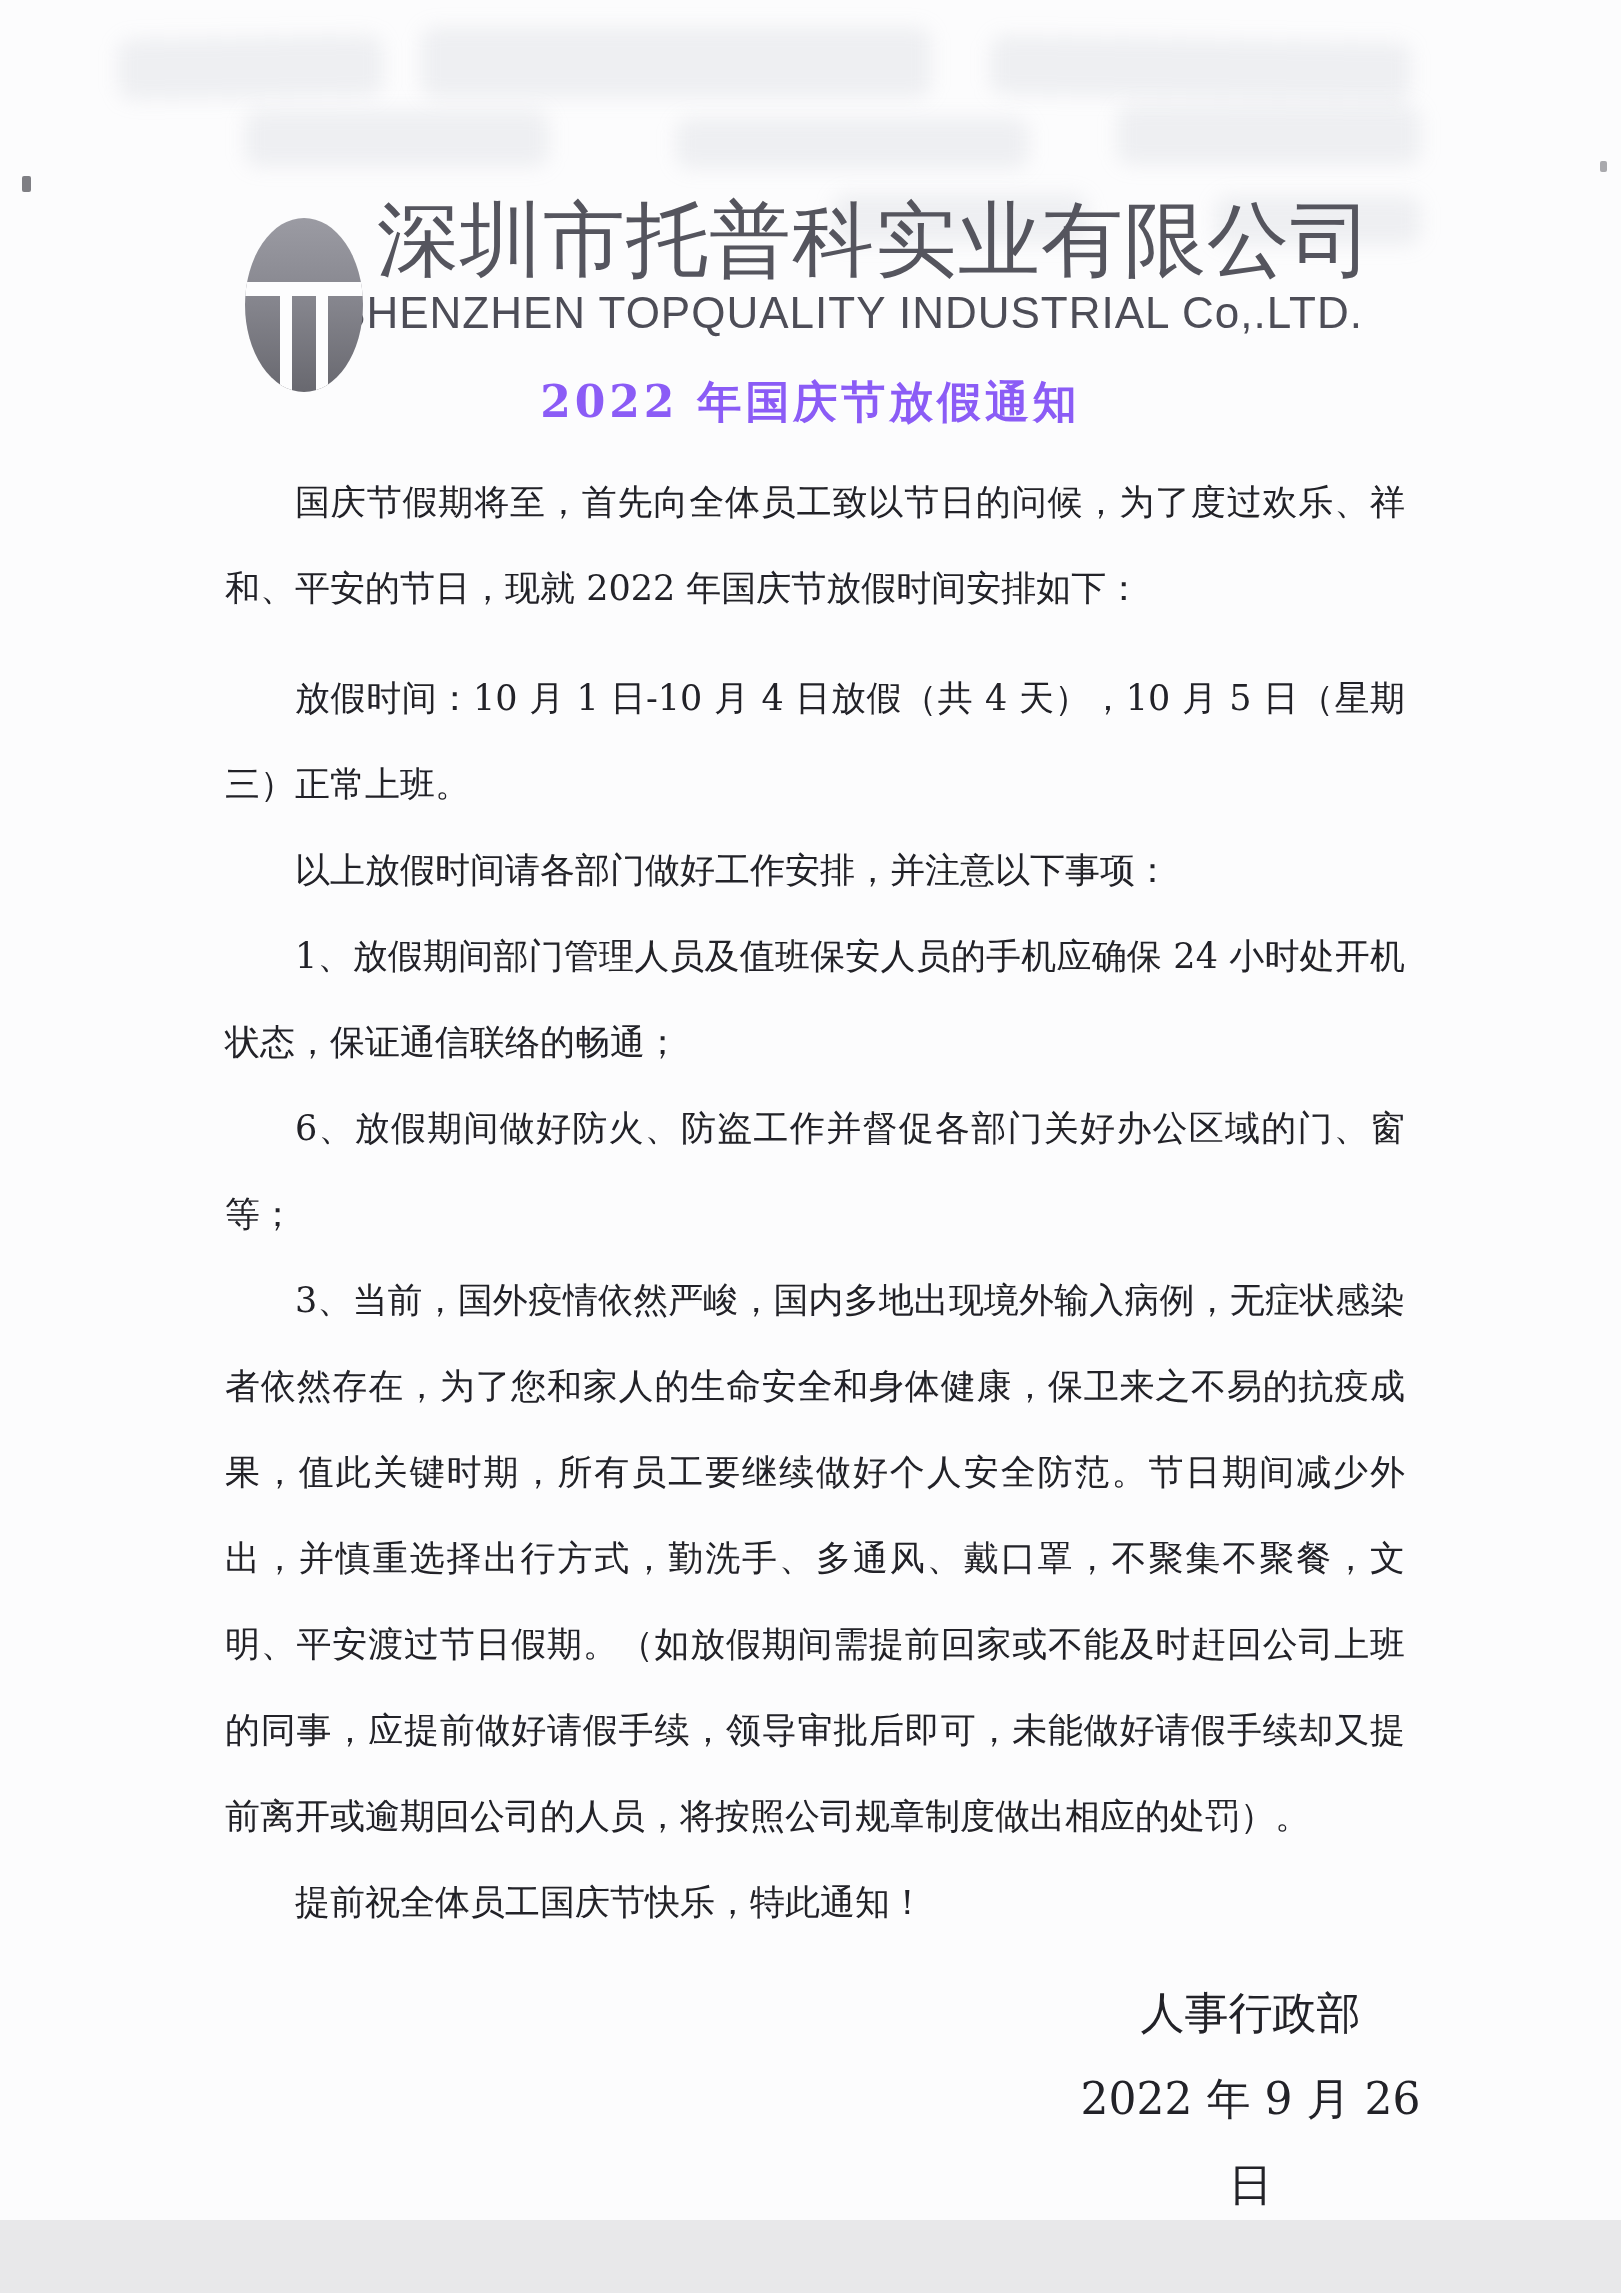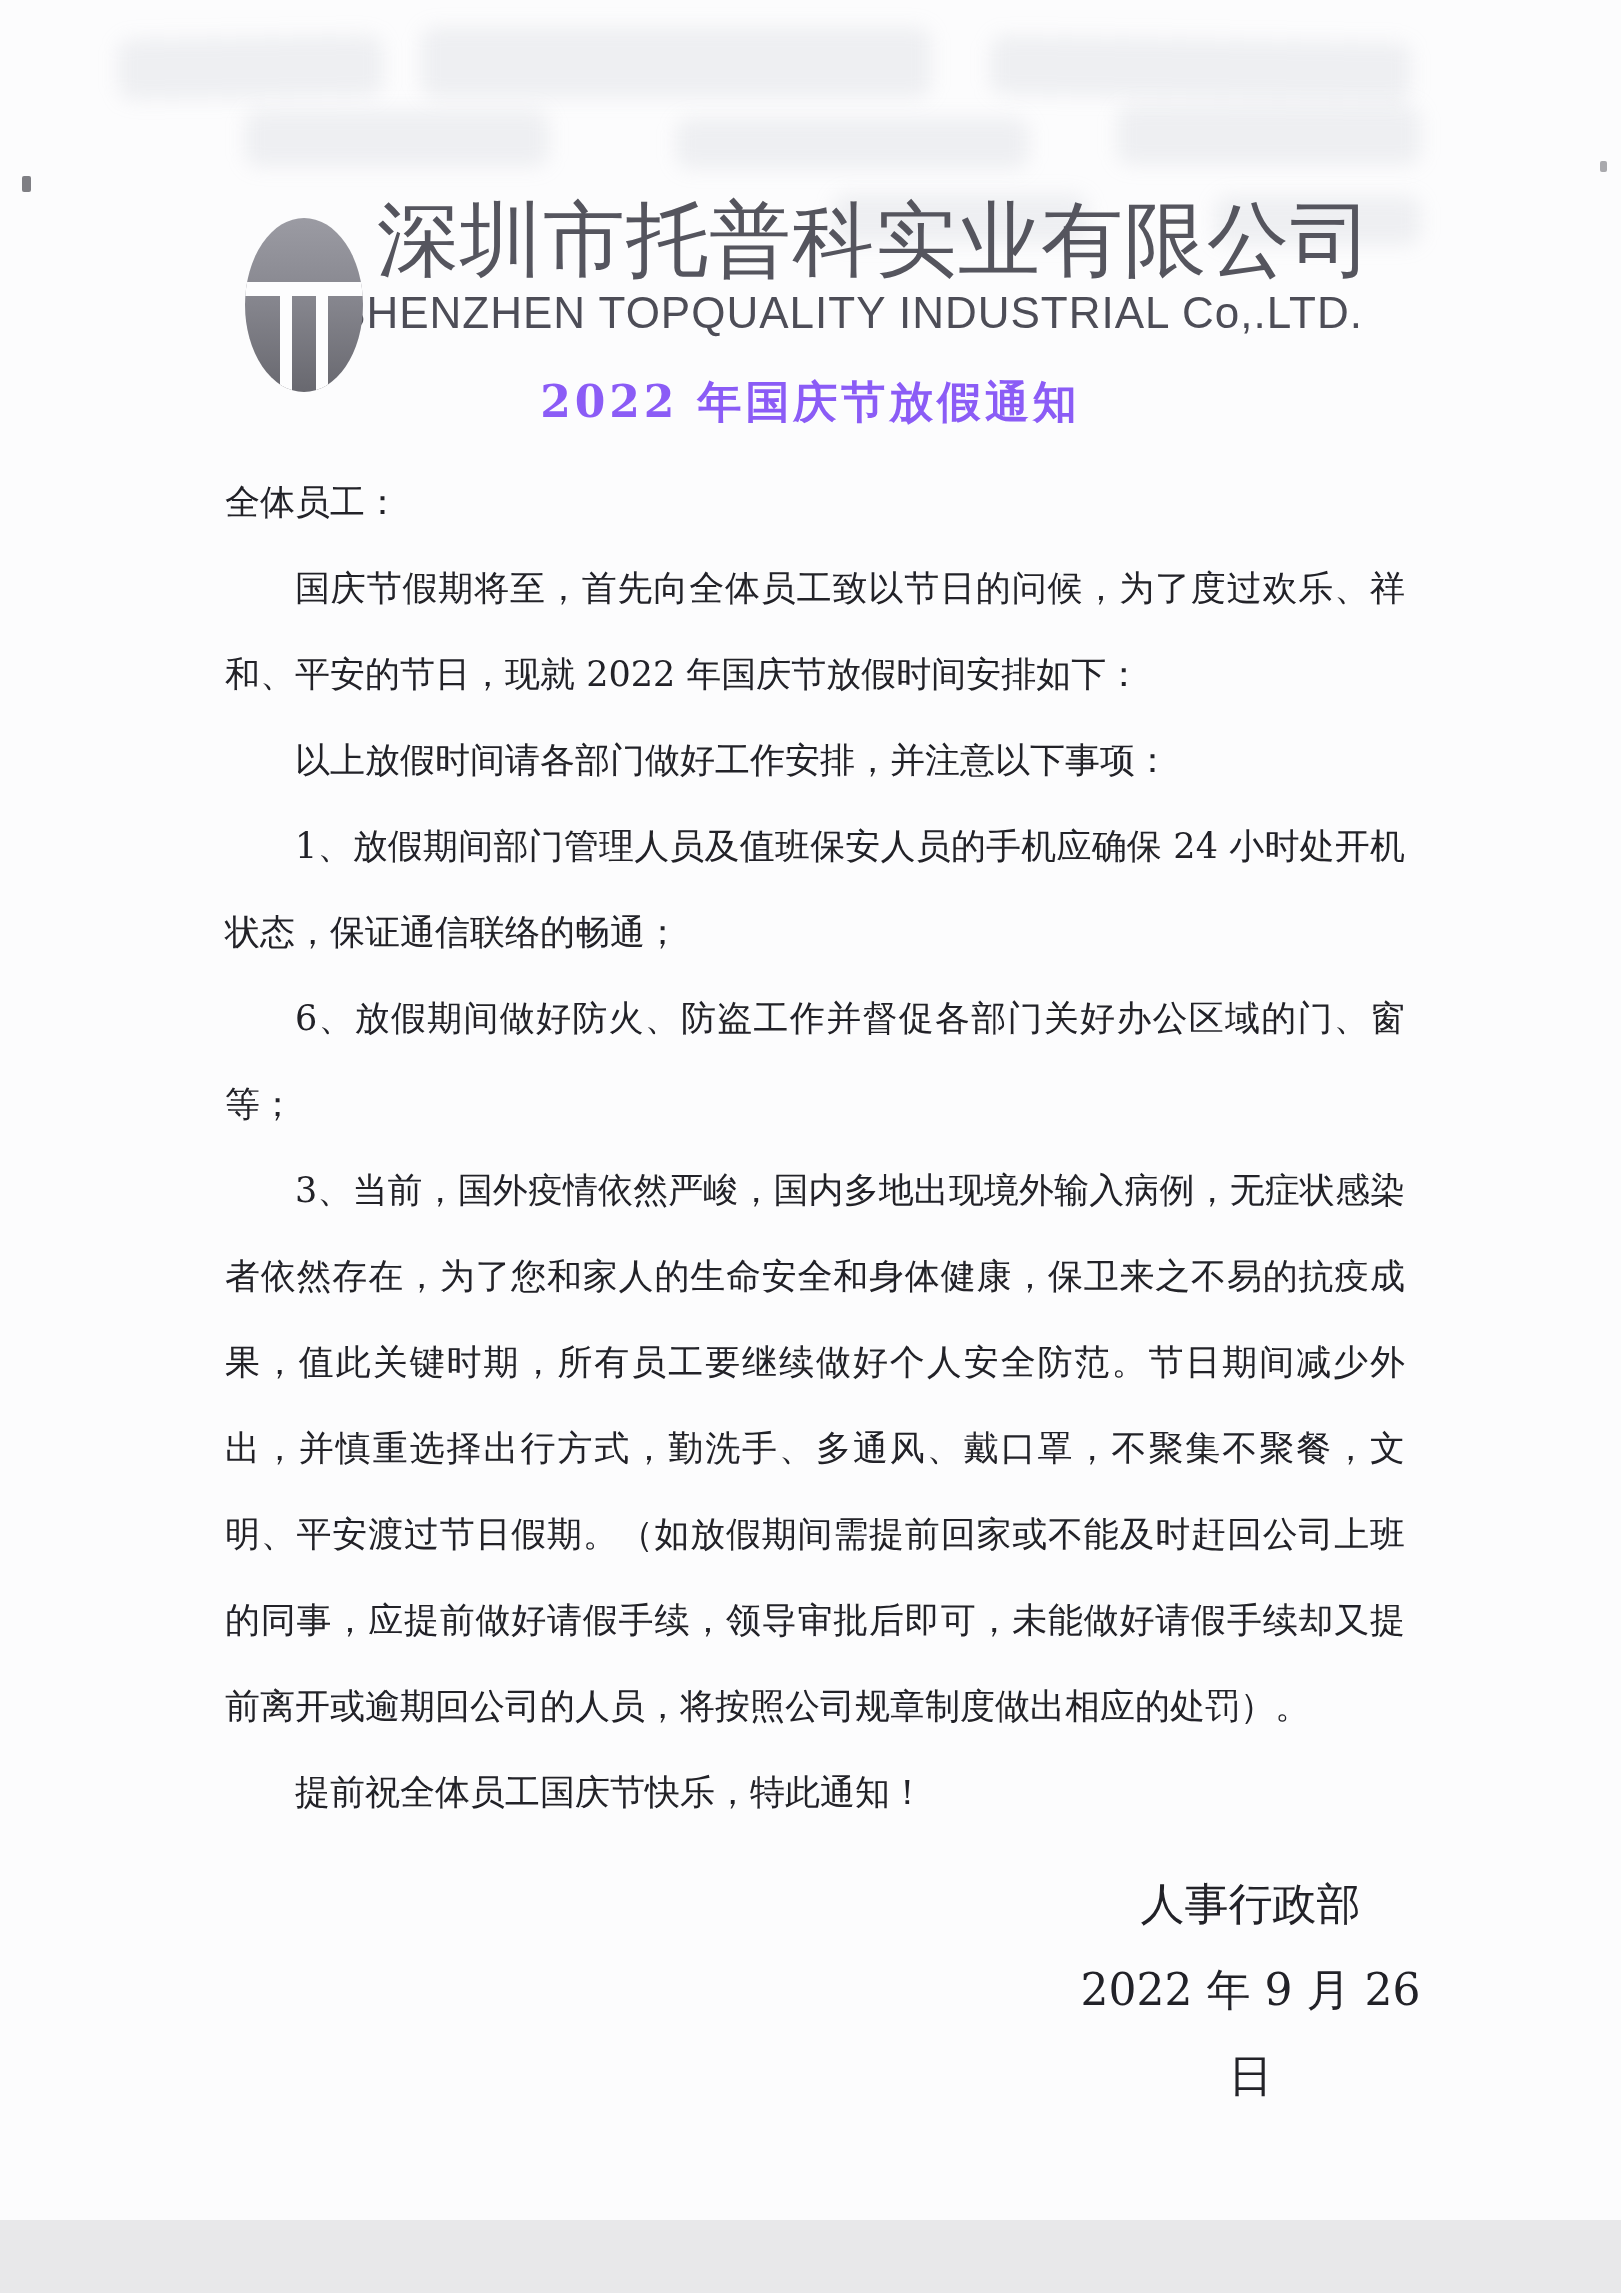--- a/index.html
+++ b/index.html
@@ -98,22 +98,22 @@
       <div class="bar v-left"></div>
       <div class="bar v-right"></div>
     </div>
     <div class="company-cn">深圳市托普科实业有限公司</div>
     <div class="company-en">SHENZHEN TOPQUALITY INDUSTRIAL Co,.LTD.</div>
   </header>
 
   <h1 class="title">2022 年国庆节放假通知</h1>
 
   <main class="body">
-    <p class="salutation">全体员工：</p>
     <p class="para">国庆节假期将至，首先向全体员工致以节日的问候，为了度过欢乐、祥和、平安的节日，现就 2022 年国庆节放假时间安排如下：</p>
+    <p class="para extra-gap">放假时间：10 月 1 日-10 月 4 日放假（共 4 天），10 月 5 日（星期三）正常上班。</p>
     <p class="para">以上放假时间请各部门做好工作安排，并注意以下事项：</p>
     <p class="para">1、放假期间部门管理人员及值班保安人员的手机应确保 24 小时处开机状态，保证通信联络的畅通；</p>
     <p class="para">6、放假期间做好防火、防盗工作并督促各部门关好办公区域的门、窗等；</p>
     <p class="para">3、当前，国外疫情依然严峻，国内多地出现境外输入病例，无症状感染者依然存在，为了您和家人的生命安全和身体健康，保卫来之不易的抗疫成果，值此关键时期，所有员工要继续做好个人安全防范。节日期间减少外出，并慎重选择出行方式，勤洗手、多通风、戴口罩，不聚集不聚餐，文明、平安渡过节日假期。（如放假期间需提前回家或不能及时赶回公司上班的同事，应提前做好请假手续，领导审批后即可，未能做好请假手续却又提前离开或逾期回公司的人员，将按照公司规章制度做出相应的处罚）。</p>
     <p class="para">提前祝全体员工国庆节快乐，特此通知！</p>
 
     <div class="signature">
       <div>人事行政部</div>
       <div>2022 年 9 月 26 日</div>
     </div>

